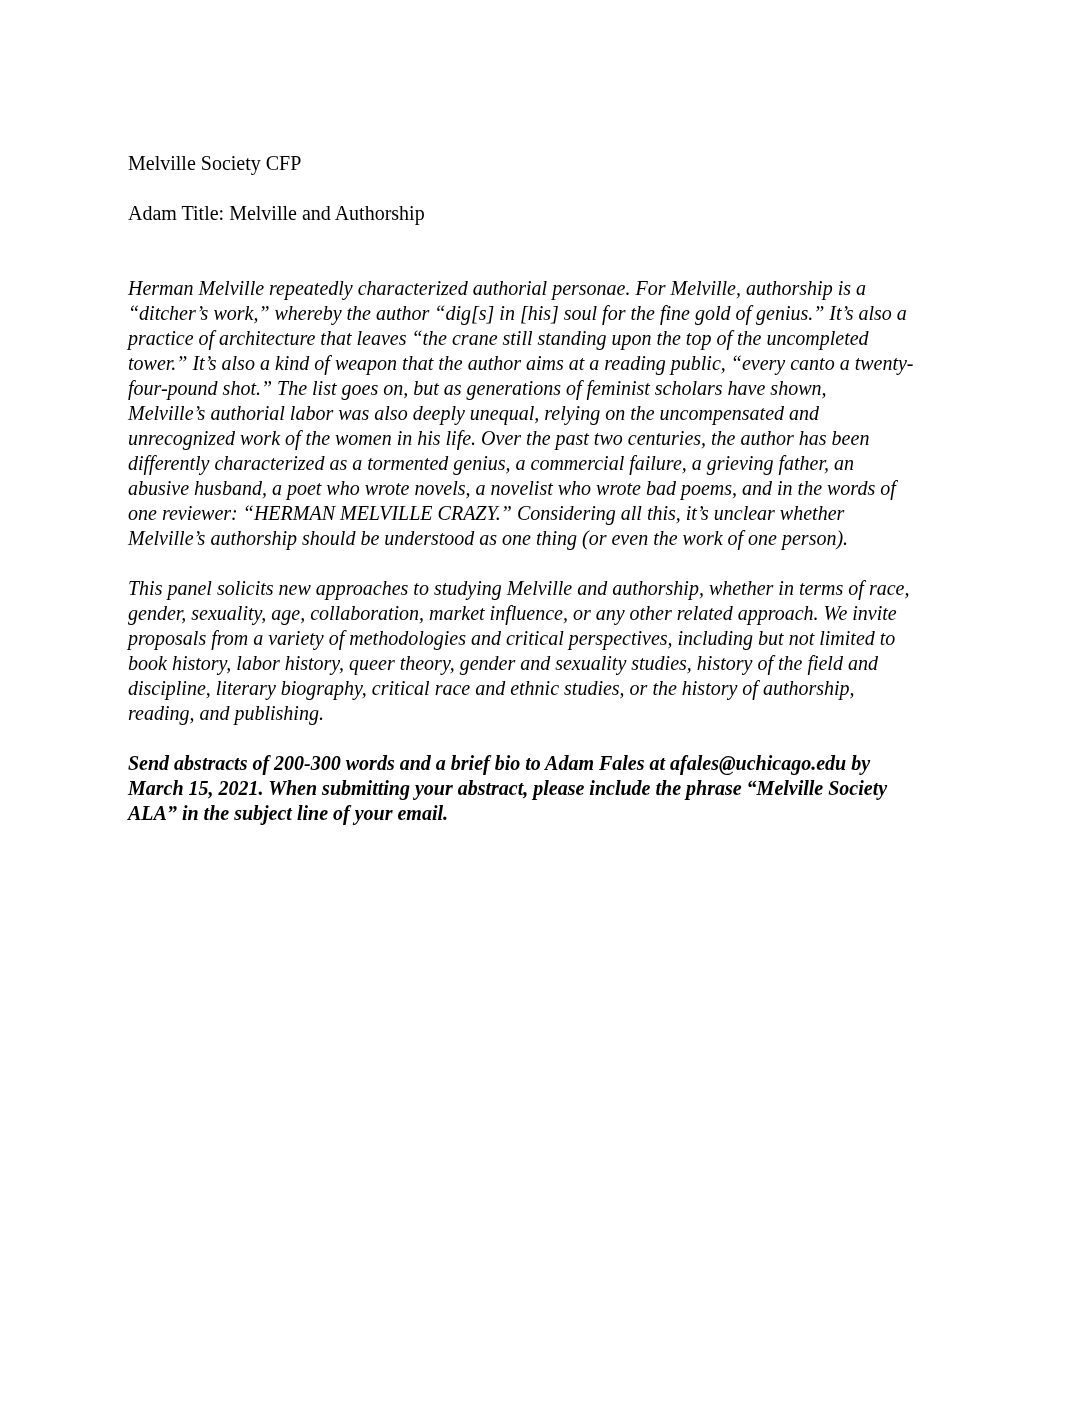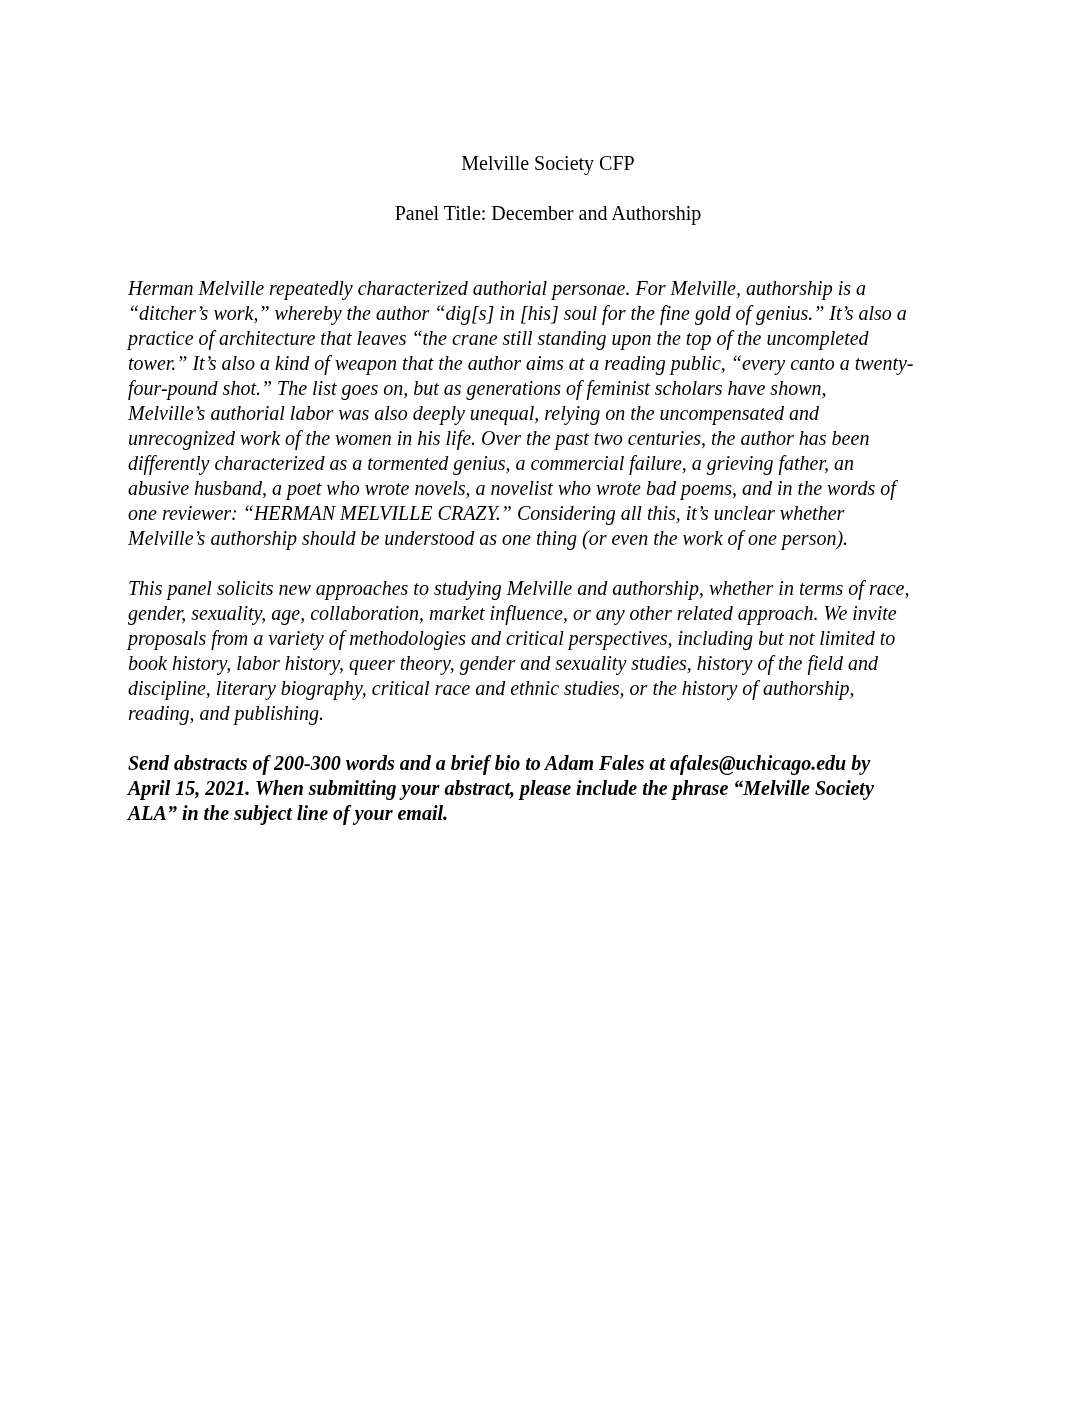--- a/index.html
+++ b/index.html
@@ -20,38 +20,37 @@
     padding: 126px 120px 0 128px;
   }
   .doc-text {
     font-size: 20px;
     line-height: 25px;
     color: #000000;
     white-space: pre-line; 
   }
   .doc-header {
     margin-bottom: 25px;
-    text-align: center;
   }
   .paragraph {
     margin-bottom: 25px;
     font-style: italic;
   }
   .paragraph.bold {
     font-weight: bold;
   }
 </style>
 </head>
 <body>
 
 <div class="page">
 
   <div class="doc-header doc-text">
     <div>Melville Society CFP</div>
-    <div>Panel Title: December and Authorship</div>
+    <div>Adam Title: Melville and Authorship</div>
   </div>
 
   <div class="paragraph doc-text">Herman Melville repeatedly characterized authorial personae. For Melville, authorship is a
 “ditcher’s work,” whereby the author “dig[s] in [his] soul for the fine gold of genius.” It’s also a
 practice of architecture that leaves “the crane still standing upon the top of the uncompleted
 tower.” It’s also a kind of weapon that the author aims at a reading public, “every canto a twenty-
 four-pound shot.” The list goes on, but as generations of feminist scholars have shown,
 Melville’s authorial labor was also deeply unequal, relying on the uncompensated and
 unrecognized work of the women in his life. Over the past two centuries, the author has been
 differently characterized as a tormented genius, a commercial failure, a grieving father, an
@@ -60,16 +59,16 @@
 Melville’s authorship should be understood as one thing (or even the work of one person).</div>
 
   <div class="paragraph doc-text">This panel solicits new approaches to studying Melville and authorship, whether in terms of race,
 gender, sexuality, age, collaboration, market influence, or any other related approach. We invite
 proposals from a variety of methodologies and critical perspectives, including but not limited to
 book history, labor history, queer theory, gender and sexuality studies, history of the field and
 discipline, literary biography, critical race and ethnic studies, or the history of authorship,
 reading, and publishing.</div>
 
   <div class="paragraph doc-text bold">Send abstracts of 200-300 words and a brief bio to Adam Fales at afales@uchicago.edu by
-April 15, 2021. When submitting your abstract, please include the phrase “Melville Society
+March 15, 2021. When submitting your abstract, please include the phrase “Melville Society
 ALA” in the subject line of your email.</div>
 
 </div>
 
 </body></html>

